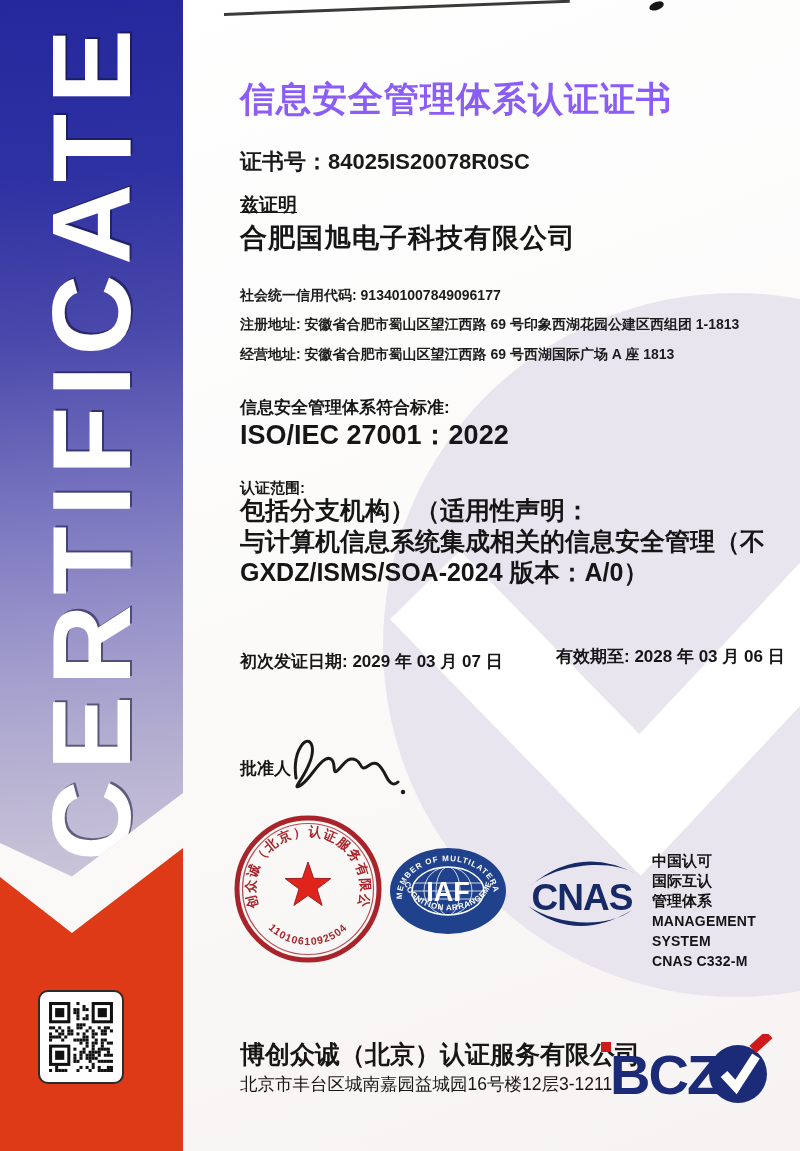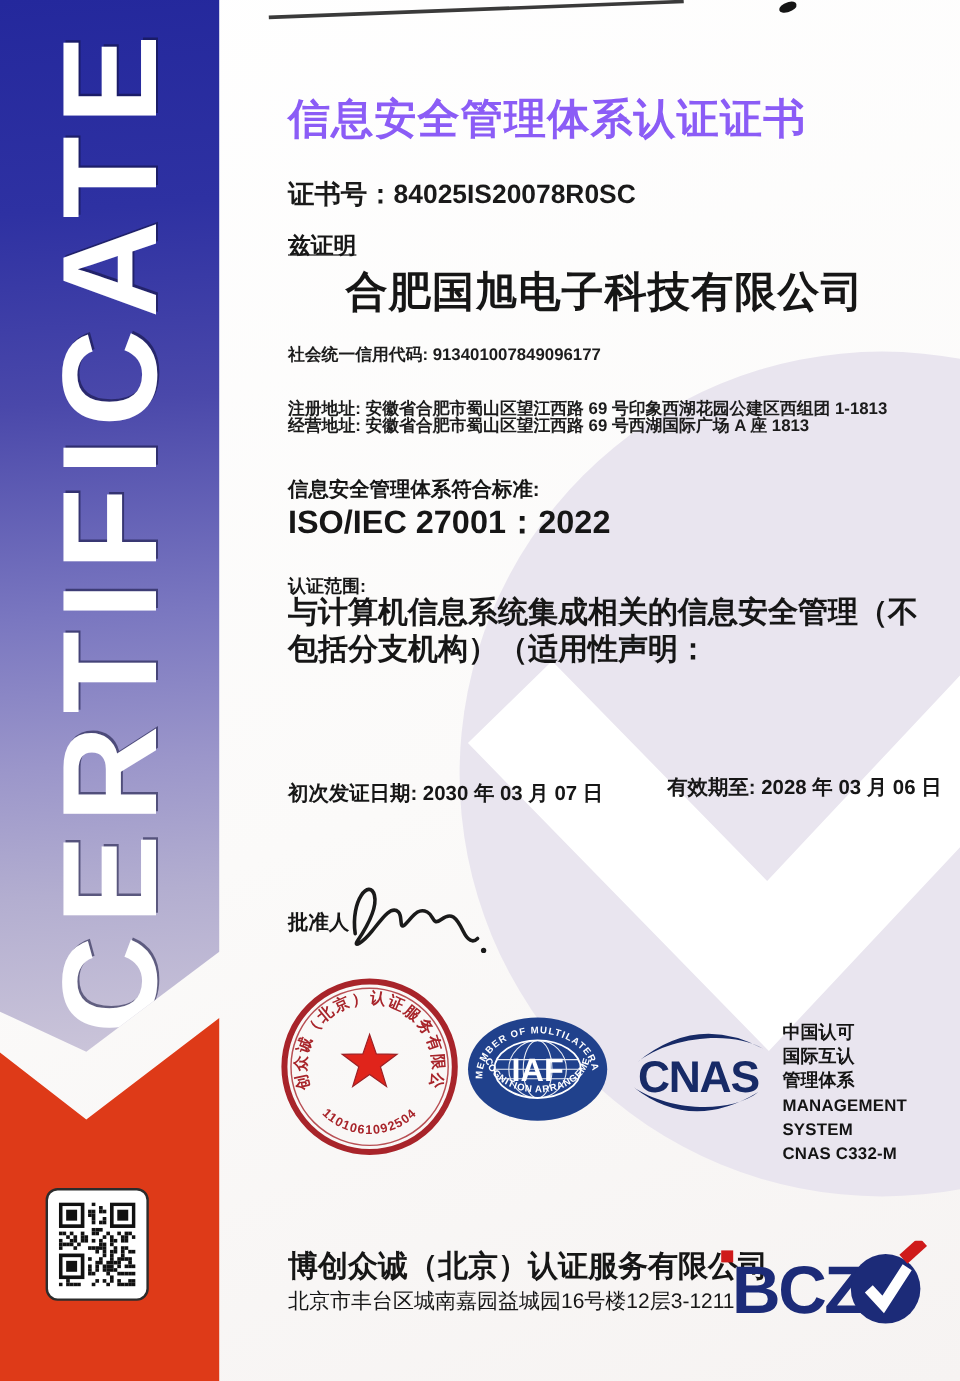--- a/index.html
+++ b/index.html
@@ -41,24 +41,24 @@
   }
 
   
   .scan-line { left:224px; top:13px; width:346px; height:2.5px; background:#3a3a3a;
     transform:rotate(-2.2deg); transform-origin:left center; z-index:4; }
   .scan-blob { left:649px; top:2px; width:15px; height:8px; background:#151515;
     border-radius:60% 40% 55% 45%; transform:rotate(-15deg); z-index:4; }
   .doc-title   { left:240px; top:76px;  font-size:35px;  font-weight:800; letter-spacing:1px; color:#8b5cf6; z-index:5; }
   .cert-no     { left:240px; top:147px; font-size:22px;  font-weight:600; color:#1a1a1a; z-index:5; }
   .hereby      { left:240px; top:192px; font-size:19px;  font-weight:700; z-index:5;text-decoration:underline; }
-  .company     { left:240px; top:220px; font-size:35px;  font-weight:800; letter-spacing:1px; z-index:5;margin-left:48px; }
+  .company     { left:240px; top:220px; font-size:27px;  font-weight:800; letter-spacing:1px; z-index:5; }
   .info-line   { font-size:14px; font-weight:600; color:#1c1c1c; z-index:5; }
   .credit      { left:240px; top:287px; }
-  .reg-addr    { left:240px; top:332px; }
+  .reg-addr    { left:240px; top:316px; }
   .biz-addr    { left:240px; top:346px; }
   .std-label   { left:240px; top:396px; font-size:17px; font-weight:700; z-index:5; }
   .std-value   { left:240px; top:417px; font-size:27px; font-weight:800; z-index:5; }
   .scope-label { left:240px; top:479px; font-size:15px; font-weight:700; z-index:5; }
   .scope-text  { left:240px; top:495px; width:540px; font-size:25px; font-weight:800; line-height:31px; z-index:5; }
   .date-initial{ left:240px; top:650px; font-size:17px; font-weight:600; z-index:5; }
   .date-valid  { left:556px; top:645px; font-size:17px; font-weight:600; z-index:5; }
   .approver    { left:240px; top:757px; font-size:17px; font-weight:700; z-index:5; }
   #signature   { left:282px; top:720px; z-index:5; }
   #seal        { left:233px; top:814px; z-index:6; }
@@ -252,26 +252,27 @@
 </div>
 <div class="abs info-line biz-addr">
   <span>经营地址: </span><span>安徽省合肥市蜀山区望江西路 69 号西湖国际广场 A 座 1813</span>
 </div>
 
 <div class="abs std-label">信息安全管理体系符合标准:</div>
 <div class="abs std-value">ISO/IEC 27001：2022</div>
 
 <div class="abs scope-label">认证范围:</div>
 <div class="abs scope-text">
+  <div>包括分支机构）（适用性声明：</div>
   <div>与计算机信息系统集成相关的信息安全管理（不</div>
-  <div>包括分支机构）（适用性声明：</div>
+  <div>GXDZ/ISMS/SOA-2024 版本：A/0）</div>
 </div>
 
 <div class="abs date-initial">
-  <span>初次发证日期: </span><span>2030 年 03 月 07 日</span>
+  <span>初次发证日期: </span><span>2029 年 03 月 07 日</span>
 </div>
 <div class="abs date-valid">
   <span>有效期至: </span><span>2028 年 03 月 06 日</span>
 </div>
 
 <div class="abs approver">批准人</div>
 
 <svg id="signature" class="abs" width="128" height="88" viewBox="0 0 128 88">
   <path d="M14,58 C10,30 26,12 30,26 C33,38 22,55 16,64 C12,70 20,66 28,56
            C36,46 44,34 50,40 C54,44 50,56 56,50 C62,44 66,36 74,40

